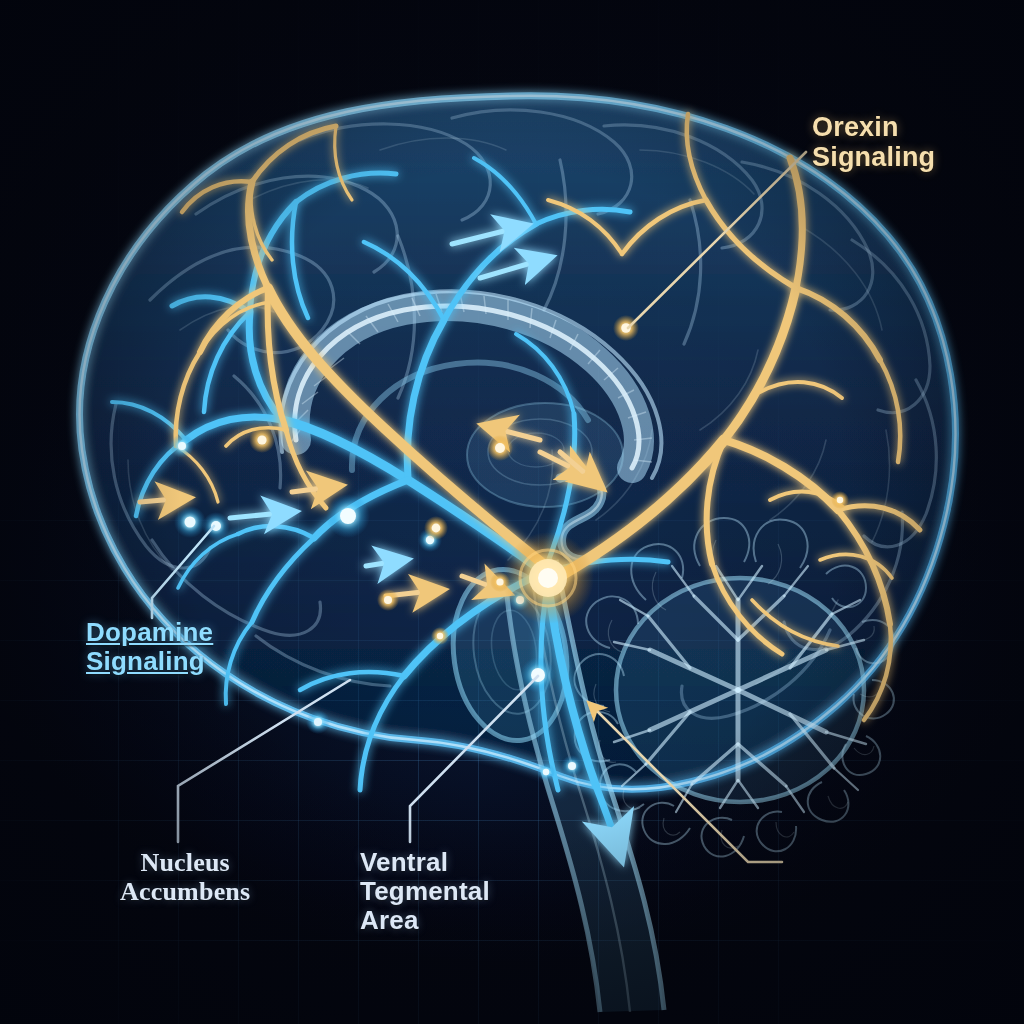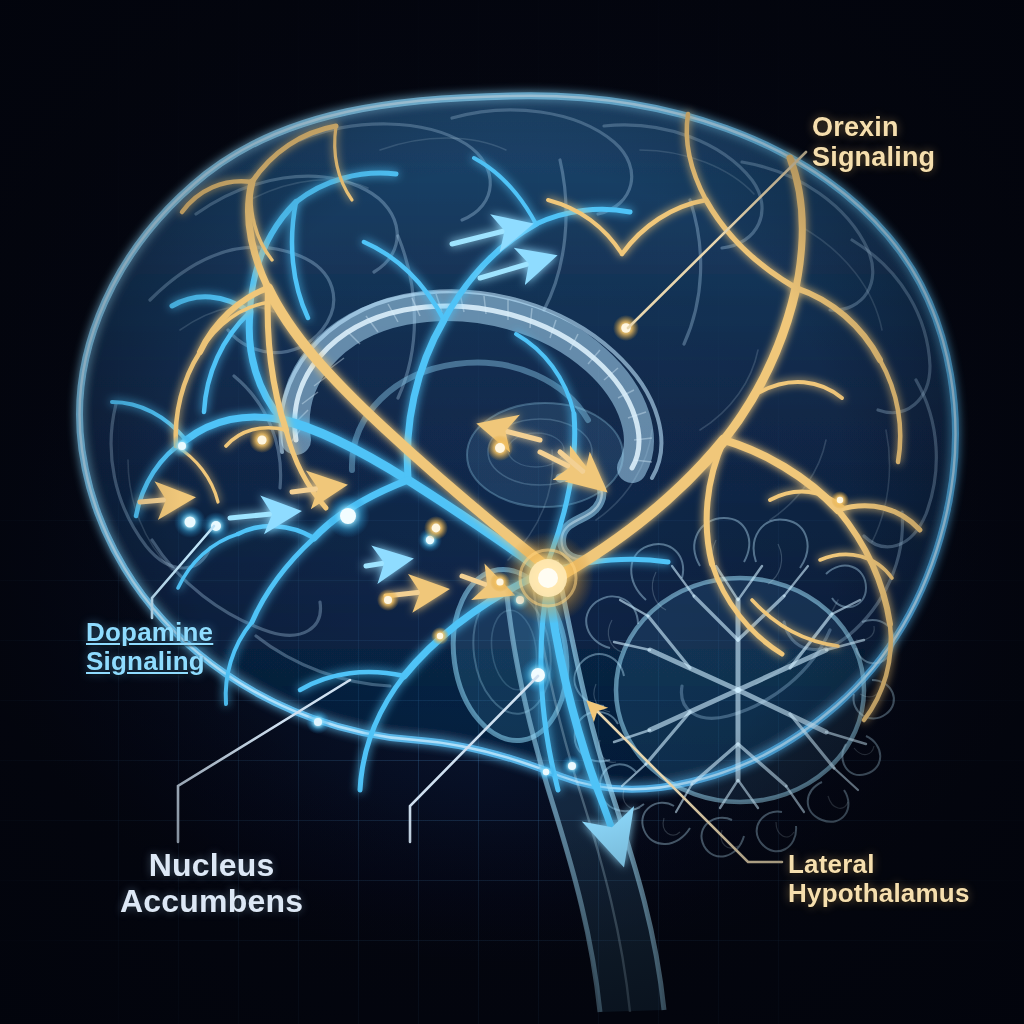--- a/index.html
+++ b/index.html
@@ -24,21 +24,21 @@
     background:radial-gradient(ellipse 72% 70% at 50% 48%, rgba(0,0,0,0) 45%, rgba(2,4,12,.55) 78%, rgba(2,4,12,.92) 100%);
   }
   svg.art{position:absolute;inset:0;width:1024px;height:1024px;}
   
   .label{position:absolute;font-weight:700;line-height:1.12;letter-spacing:.2px;white-space:pre-line;}
   .lab-gold{color:#f6dfae;text-shadow:0 0 10px rgba(236,190,110,.45),0 1px 2px rgba(0,0,0,.85);}
   .lab-cyan{color:#8fdcff;text-shadow:0 0 10px rgba(110,205,255,.45),0 1px 2px rgba(0,0,0,.85);}
   .lab-white{color:#dde8f6;text-shadow:0 0 9px rgba(170,210,245,.35),0 1px 2px rgba(0,0,0,.85);}
   #lbl-orexin{left:812px;top:112px;font-size:27px;}
   #lbl-dopamine{left:86px;top:618px;font-size:26px;text-decoration:underline;}
-  #lbl-nacc{left:120px;top:848px;font-size:32px;text-align:center;}
+  #lbl-nacc{left:120px;top:848px;font-size:26px;text-align:center;font-family:Liberation Serif, serif;}
   #lbl-vta{left:360px;top:848px;font-size:26px;}
   #lbl-lh{left:788px;top:850px;font-size:26px;}
 </style>
 </head>
 <body>
 
 <div id="stage">
 
   <div class="grid">
     <div class="gl gv" style="left:118px"></div>
@@ -463,16 +463,17 @@
   </svg>
 
   <div class="vignette"></div>
 
   <div class="label lab-gold" id="lbl-orexin">Orexin
 Signaling</div>
   <div class="label lab-cyan" id="lbl-dopamine">Dopamine
 Signaling</div>
   <div class="label lab-white" id="lbl-nacc">Nucleus
 Accumbens</div>
-  <div class="label lab-gold" id="lbl-lh">Lateral
-Hypothalamus</div>
+  <div class="label lab-white" id="lbl-vta">Ventral
+Tegmental
+Area</div>
 
 </div>
 
 </body></html>

